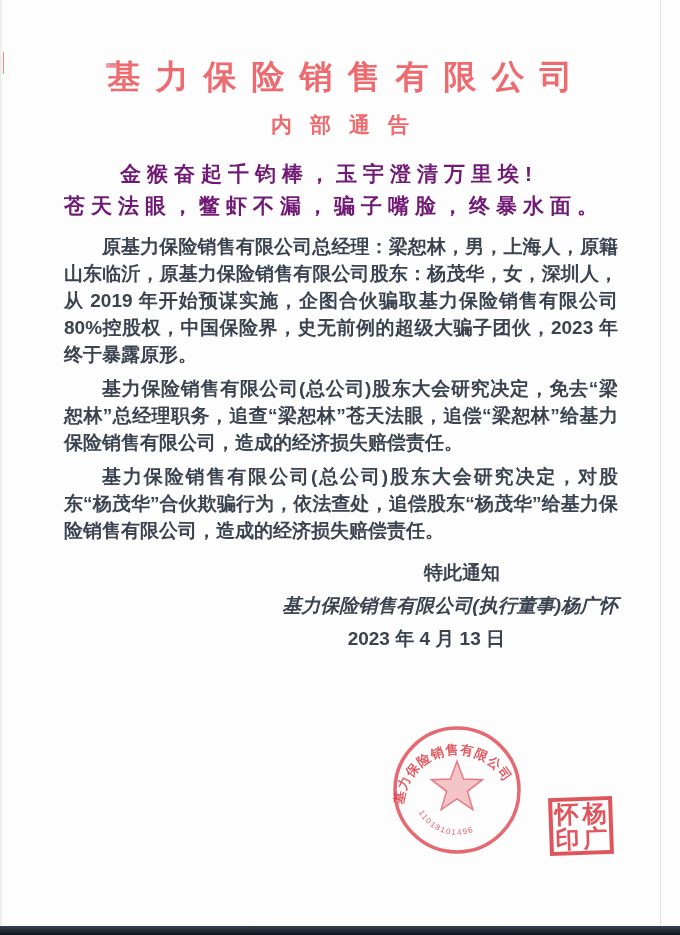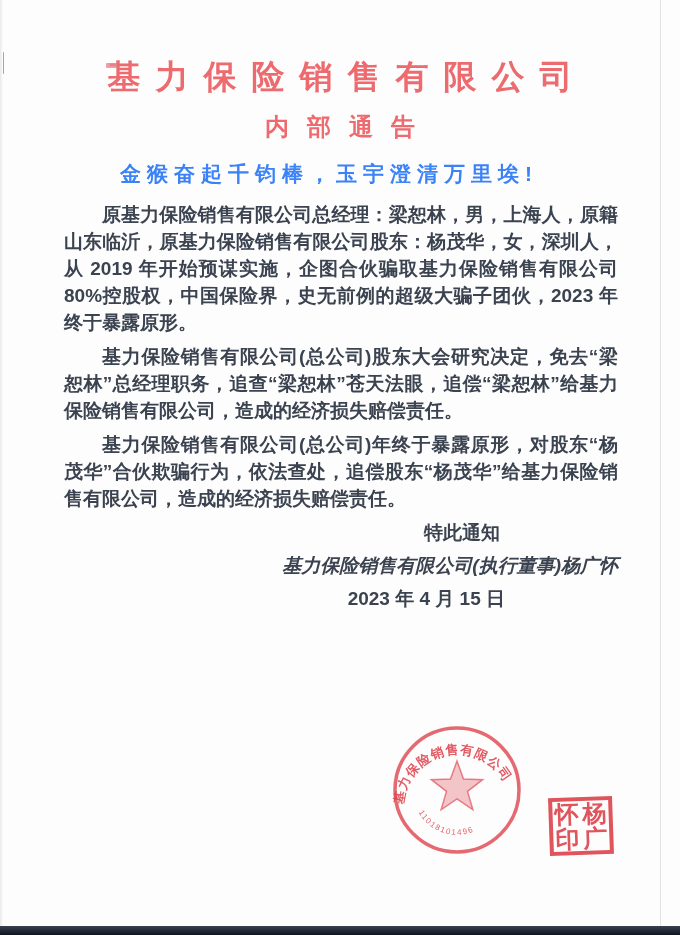--- a/index.html
+++ b/index.html
@@ -14,31 +14,31 @@
   .edge-left{position:absolute;left:0;top:0;bottom:9px;width:3px;
     background:linear-gradient(90deg,#e9e9e9,#fdfdfd);}
   .edge-right{position:absolute;top:0;bottom:9px;right:19px;width:1px;background:#e3e3e3;}
   .speck{position:absolute;border-radius:1px;}
   .speck-a{left:0;top:52px;width:4px;height:22px;background:#e06a72;opacity:.8;}
   .speck-b{left:106px;top:63px;width:11px;height:5px;background:#e58890;opacity:.8;}
 
   .title-line{position:absolute;left:0;width:100%;text-align:center;
     color:#ed6a6e;font-weight:bold;white-space:nowrap;}
   .title-1{top:55px;font-size:33px;letter-spacing:15px;text-indent:15px;}
-  .title-2{top:111px;font-size:24px;letter-spacing:18px;text-indent:18px;}
+  .title-2{top:111px;font-size:21px;letter-spacing:18px;text-indent:18px;}
 
   .doc-body{position:absolute;left:64px;top:158px;width:554px;color:#3b4350;}
   .slogan{font-weight:bold;font-size:21px;line-height:32px;letter-spacing:6px;
-    color:#3b82f6;white-space:nowrap;}
+    color:#701a75;white-space:nowrap;}
   .slogan-1{padding-left:56px;}
   .para{font-size:19px;line-height:27px;text-align:justify;text-justify:inter-character;
     text-indent:2em;margin:7px 0 0 0;font-weight:600;}
   .para-1{margin-top:11px;}
 
-  .closing{margin-top:4px;font-size:19px;line-height:33px;font-weight:600;}
+  .closing{margin-top:12px;font-size:19px;line-height:33px;font-weight:600;}
   .closing div{text-align:right;white-space:nowrap;}
   .closing .notice{padding-right:118px;}
   .closing .sig-1{padding-right:6px;}
   .closing .sig-2{padding-right:0;font-style:italic;}
   .closing .date{padding-right:113px;}
 
   
   .seal-round{position:absolute;left:389px;top:722px;width:136px;height:136px;
     mix-blend-mode:multiply;pointer-events:none;}
   
@@ -52,29 +52,30 @@
 </head>
 <body>
 
 <div class="page">
 
   <div class="title-line title-1">基力保险销售有限公司</div>
   <div class="title-line title-2">内部通告</div>
 
   <div class="doc-body">
     <div class="slogan slogan-1">金猴奋起千钧棒，玉宇澄清万里埃!</div>
+    <div class="slogan slogan-2">苍天法眼，鳖虾不漏，骗子嘴脸，终暴水面。</div>
 
     <p class="para para-1">原基力保险销售有限公司总经理：梁恕林，男，上海人，原籍山东临沂，原基力保险销售有限公司股东：杨茂华，女，深圳人，从 2019 年开始预谋实施，企图合伙骗取基力保险销售有限公司 80%控股权，中国保险界，史无前例的超级大骗子团伙，2023 年终于暴露原形。</p>
     <p class="para">基力保险销售有限公司(总公司)股东大会研究决定，免去“梁恕林”总经理职务，追查“梁恕林”苍天法眼，追偿“梁恕林”给基力保险销售有限公司，造成的经济损失赔偿责任。</p>
-    <p class="para">基力保险销售有限公司(总公司)年终于暴露原形，对股东“杨茂华”合伙欺骗行为，依法查处，追偿股东“杨茂华”给基力保险销售有限公司，造成的经济损失赔偿责任。</p>
+    <p class="para">基力保险销售有限公司(总公司)股东大会研究决定，对股东“杨茂华”合伙欺骗行为，依法查处，追偿股东“杨茂华”给基力保险销售有限公司，造成的经济损失赔偿责任。</p>
 
     <div class="closing">
       <div class="notice">特此通知</div>
       <div class="sig-2">基力保险销售有限公司(执行董事)杨广怀</div>
-      <div class="date">2023 年 4 月 15 日</div>
+      <div class="date">2023 年 4 月 13 日</div>
     </div>
   </div>
 
   <svg class="seal-round" viewBox="0 0 136 136" xmlns="http://www.w3.org/2000/svg">
     <defs>
       <path id="arcTop" d="M 14,86 A 54,54 0 0 1 122,86"></path>
       <path id="arcBot" d="M 26,82 A 44,44 0 0 0 110,82"></path>
     </defs>
     <circle cx="68" cy="68" r="62" fill="none" stroke="#e0454e" stroke-width="3.5" opacity="0.8"></circle>
     <path d="M68,39 L74.5,57.1 L93.7,57.7 L78.5,69.4 L83.9,87.8 L68,77 L52.1,87.8 L57.5,69.4 L42.3,57.7 L61.5,57.1 Z" fill="rgba(233,130,140,0.45)" stroke="rgba(224,69,78,0.65)" stroke-width="1.5"></path>

